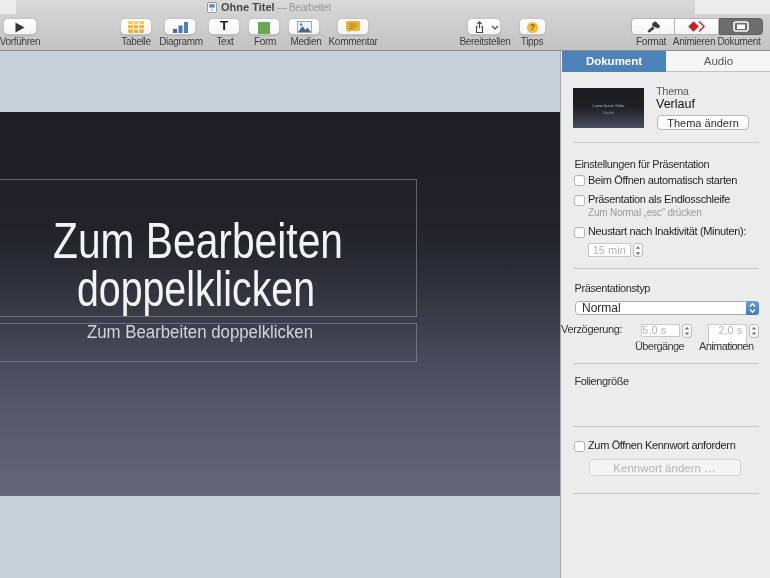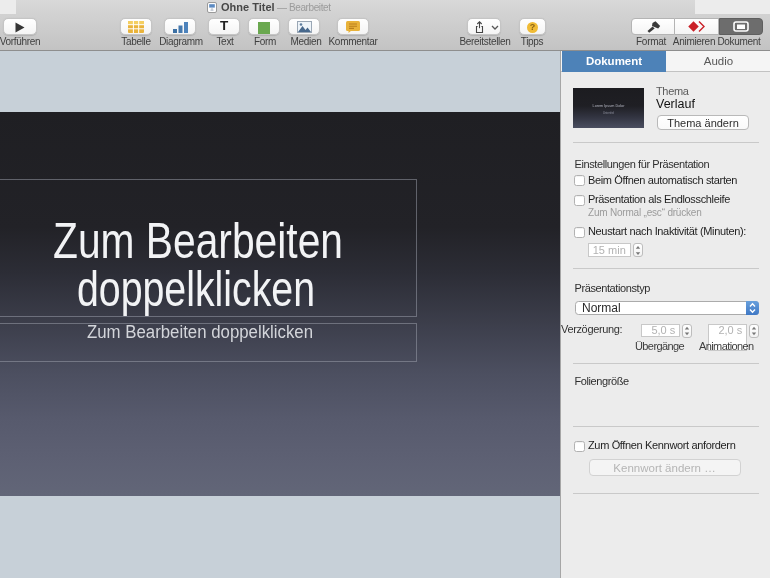--- a/index.html
+++ b/index.html
@@ -175,28 +175,28 @@
 
   <div class="h" style="left:13.5px;top:232.4px">Präsentationstyp</div>
   <div class="pop" style="top:250px">
       <span style="position:absolute;left:6.5px;top:0;line-height:13px">Normal</span>
     <div class="popcap"><svg width="13" height="14">
           <path d="M4 5.5 L6.5 2.8 L9 5.5" fill="none" stroke="#fff" stroke-width="1.4"></path>
           <path d="M4 8.5 L6.5 11.2 L9 8.5" fill="none" stroke="#fff" stroke-width="1.4"></path>
         </svg></div>
   </div>
   <div class="lbl" style="left:0;top:273.4px;color:#333">Verzögerung:</div>
-  <div class="fld" style="left:80.3px;top:273.2px;width:39px;height:13px;text-align:right;line-height:11.5px;padding-right:4px">5,0 s</div>
+  <div class="fld" style="left:80.3px;top:273.2px;width:39px;height:13px;line-height:11.5px;padding-right:4px">5,0 s</div>
   <div class="stepper" style="left:121.2px;top:272.7px;height:14px">
       <svg width="10" height="14">
         <path d="M2.8 5.4 L5 2.7 L7.2 5.4 Z" fill="#777"></path>
         <path d="M2.8 8.6 L5 11.3 L7.2 8.6 Z" fill="#777"></path>
       </svg>
     </div>
-  <div class="fld" style="left:147.3px;top:273.2px;width:39px;height:27px;text-align:right;line-height:11.5px;padding-right:4px">2,0 s</div>
+  <div class="fld" style="left:147.3px;top:273.2px;width:39px;height:21px;text-align:right;line-height:11.5px;padding-right:4px">2,0 s</div>
   <div class="stepper" style="left:188px;top:272.7px;height:14px">
       <svg width="10" height="14">
         <path d="M2.8 5.4 L5 2.7 L7.2 5.4 Z" fill="#777"></path>
         <path d="M2.8 8.6 L5 11.3 L7.2 8.6 Z" fill="#777"></path>
       </svg>
     </div>
   <div class="lbl" style="left:74px;top:289.6px;color:#3d3d3d;letter-spacing:-0.6px">Übergänge</div>
   <div class="lbl" style="left:138px;top:289.6px;color:#3d3d3d;letter-spacing:-0.6px">Animationen</div>
 
   <div class="sep" style="top:312px"></div>

